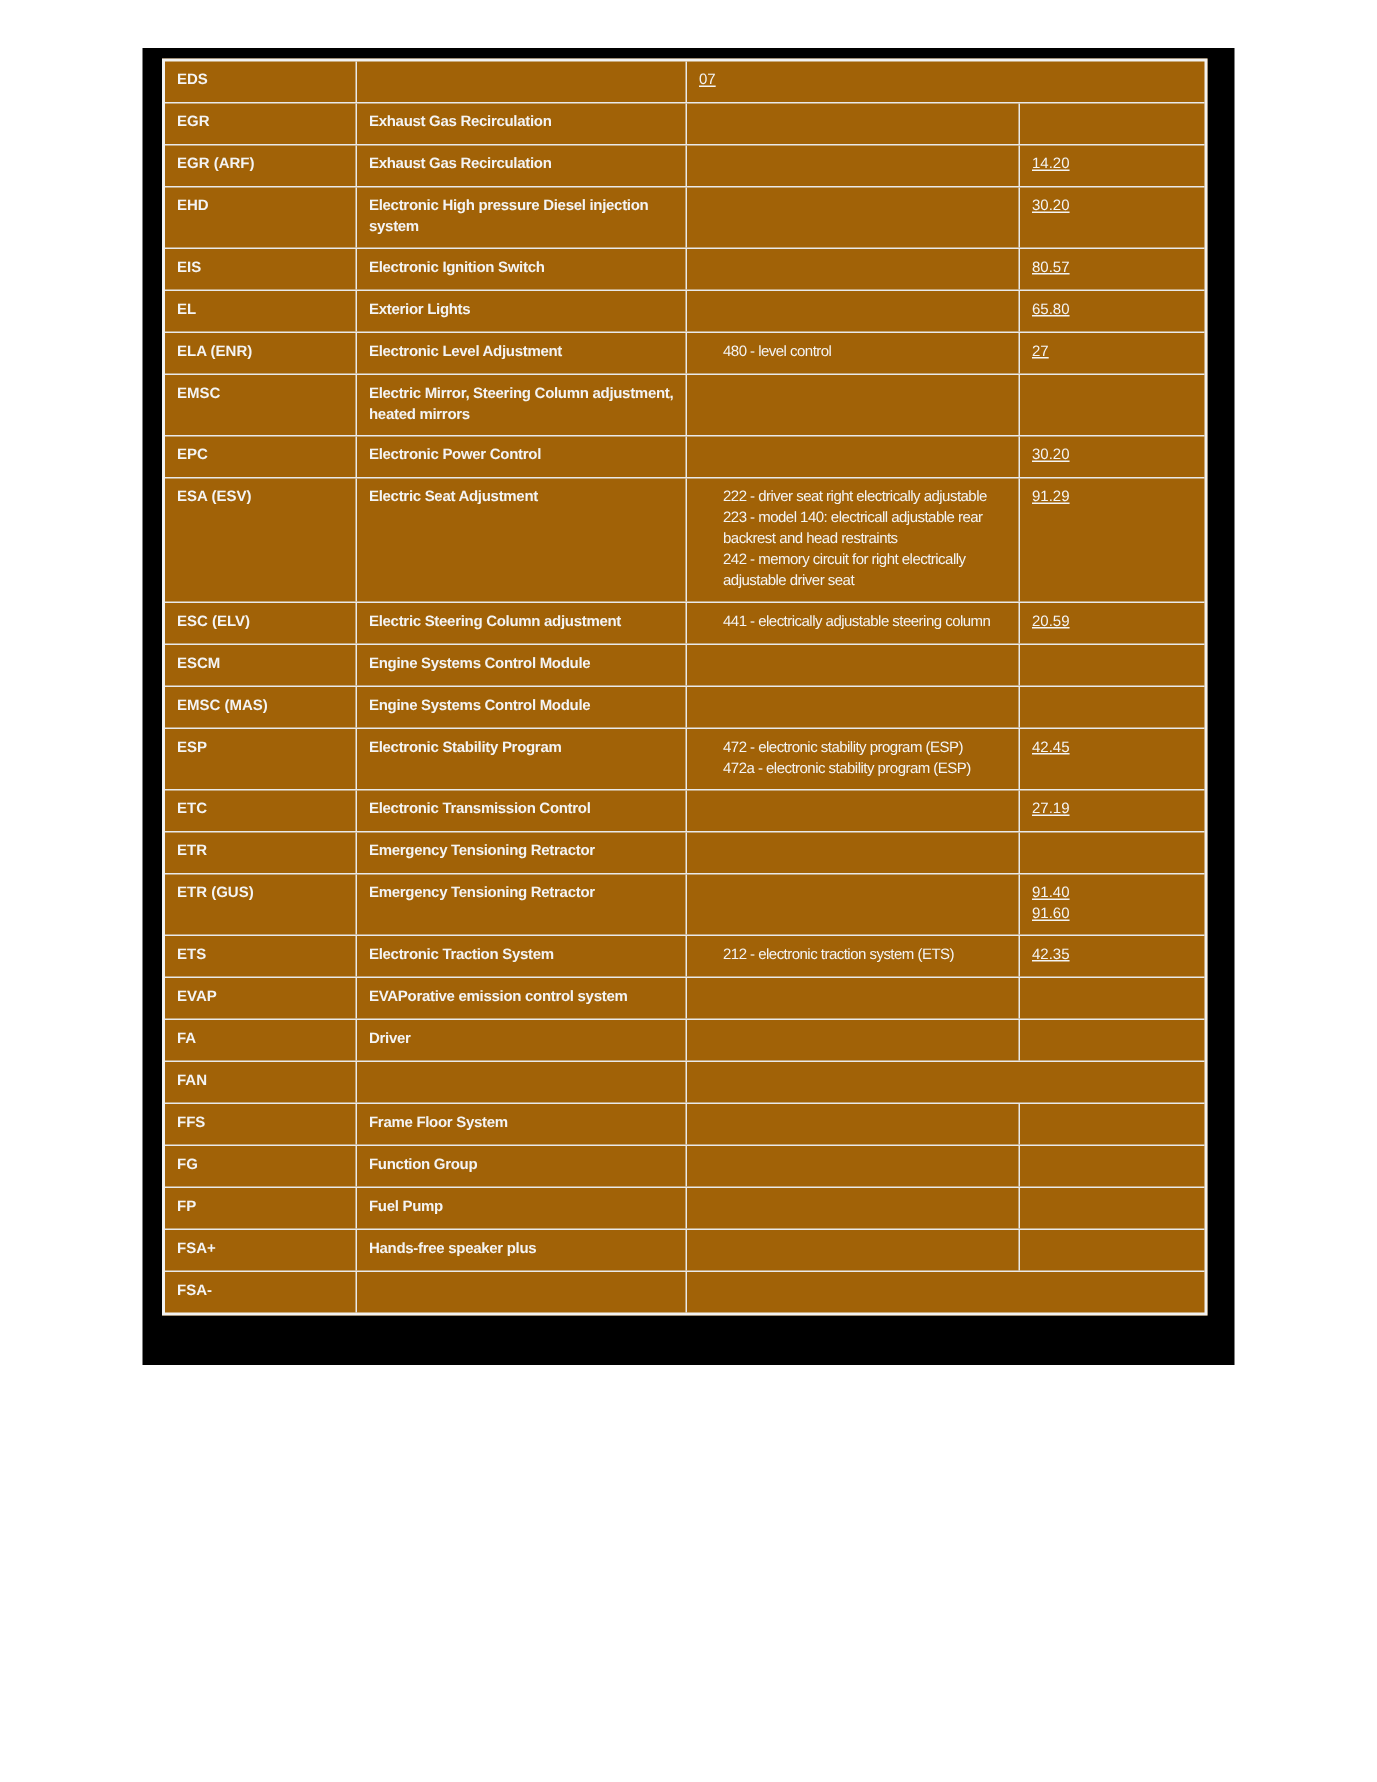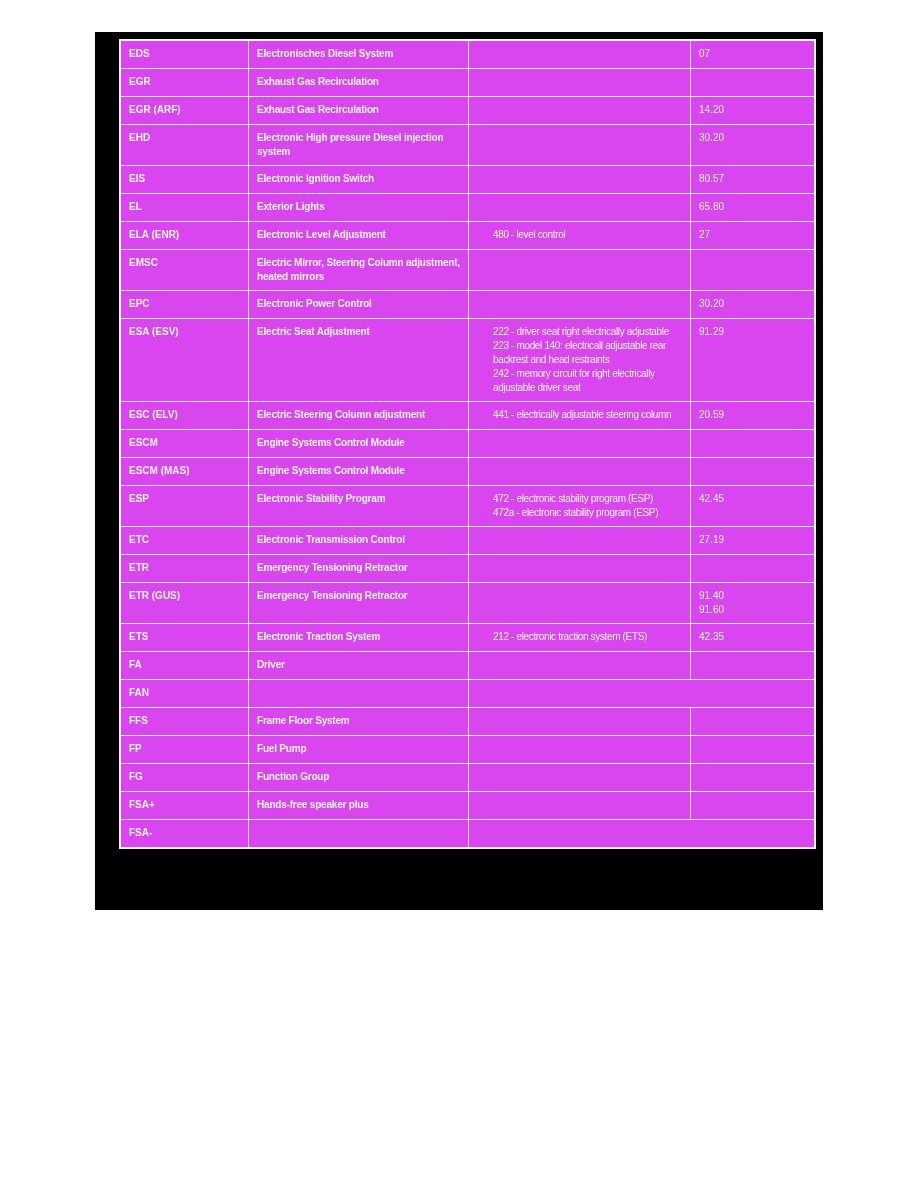--- a/index.html
+++ b/index.html
@@ -22,26 +22,26 @@
     position: absolute;
     left: 95px;
     top: 32px;
     width: 728px;
     height: 878px;
     background: #000000;
   }
   
   .abbr-table {
     position: absolute;
-    left: 24px;
+    left: 13px;
     top: 7px;
     width: 697px;
     box-sizing: border-box;
     border: 2px solid #f2f2f2;
-    background: #d946ef;
+    background: #a16207;
   }
   .row {
     display: grid;
     grid-template-columns: 128px 220px 222px 1fr;
     border-bottom: 1.5px solid #e9e9e9;
   }
   .row:last-child { border-bottom: none; }
   .cell {
     box-sizing: border-box;
     padding: 6px 4px 6px 8px;
@@ -50,32 +50,31 @@
     line-height: 14px;
     letter-spacing: -0.2px;
     border-right: 1.5px solid #e9e9e9;
     min-height: 27px;
     overflow: hidden;
   }
   .cell:last-child { border-right: none; }
   .c1 { font-weight: 700; letter-spacing: 0; }
   .c2 { font-weight: 700; padding-right: 8px; }
   .c3 { letter-spacing: -0.35px; margin-left: 16px; }
-  .c4 { letter-spacing: 0; }
+  .c4 { letter-spacing: 0; text-decoration: underline; }
   .detail-line, .code-line { display: block; }
 </style>
 </head>
 <body>
 
 <div class="page">
   <div class="scan-region">
     <div class="abbr-table" id="abbr-table">
   <div class="row">
     <div class="cell c1">EDS</div>
-    <div class="cell c2">Electronisches Diesel System</div>
     <div class="cell c3"></div>
     <div class="cell c4">
             <div class="code-line">07</div>
           </div>
   </div>
 
   <div class="row">
     <div class="cell c1">EGR</div>
     <div class="cell c2">Exhaust Gas Recirculation</div>
     <div class="cell c3"></div>
@@ -170,21 +169,21 @@
   </div>
 
   <div class="row">
     <div class="cell c1">ESCM</div>
     <div class="cell c2">Engine Systems Control Module</div>
     <div class="cell c3"></div>
     <div class="cell c4"></div>
   </div>
 
   <div class="row">
-    <div class="cell c1">ESCM (MAS)</div>
+    <div class="cell c1">EMSC (MAS)</div>
     <div class="cell c2">Engine Systems Control Module</div>
     <div class="cell c3"></div>
     <div class="cell c4"></div>
   </div>
 
   <div class="row">
     <div class="cell c1">ESP</div>
     <div class="cell c2">Electronic Stability Program</div>
     <div class="cell c3">
             <div class="detail-line">472 - electronic stability program (ESP)</div>
@@ -225,20 +224,26 @@
     <div class="cell c1">ETS</div>
     <div class="cell c2">Electronic Traction System</div>
     <div class="cell c3">
             <div class="detail-line">212 - electronic traction system (ETS)</div>
           </div>
     <div class="cell c4">
             <div class="code-line">42.35</div>
           </div>
   </div>
 
+  <div class="row">
+    <div class="cell c1">EVAP</div>
+    <div class="cell c2">EVAPorative emission control system</div>
+    <div class="cell c3"></div>
+    <div class="cell c4"></div>
+  </div>
 
   <div class="row">
     <div class="cell c1">FA</div>
     <div class="cell c2">Driver</div>
     <div class="cell c3"></div>
     <div class="cell c4"></div>
   </div>
 
   <div class="row">
     <div class="cell c1">FAN</div>
@@ -247,34 +252,34 @@
   </div>
 
   <div class="row">
     <div class="cell c1">FFS</div>
     <div class="cell c2">Frame Floor System</div>
     <div class="cell c3"></div>
     <div class="cell c4"></div>
   </div>
 
   <div class="row">
+    <div class="cell c1">FG</div>
+    <div class="cell c2">Function Group</div>
+    <div class="cell c3"></div>
+    <div class="cell c4"></div>
+  </div>
+
+  <div class="row">
     <div class="cell c1">FP</div>
     <div class="cell c2">Fuel Pump</div>
     <div class="cell c3"></div>
     <div class="cell c4"></div>
   </div>
 
   <div class="row">
-    <div class="cell c1">FG</div>
-    <div class="cell c2">Function Group</div>
-    <div class="cell c3"></div>
-    <div class="cell c4"></div>
-  </div>
-
-  <div class="row">
     <div class="cell c1">FSA+</div>
     <div class="cell c2">Hands-free speaker plus</div>
     <div class="cell c3"></div>
     <div class="cell c4"></div>
   </div>
 
   <div class="row">
     <div class="cell c1">FSA-</div>
     <div class="cell c3"></div>
     <div class="cell c4"></div>

